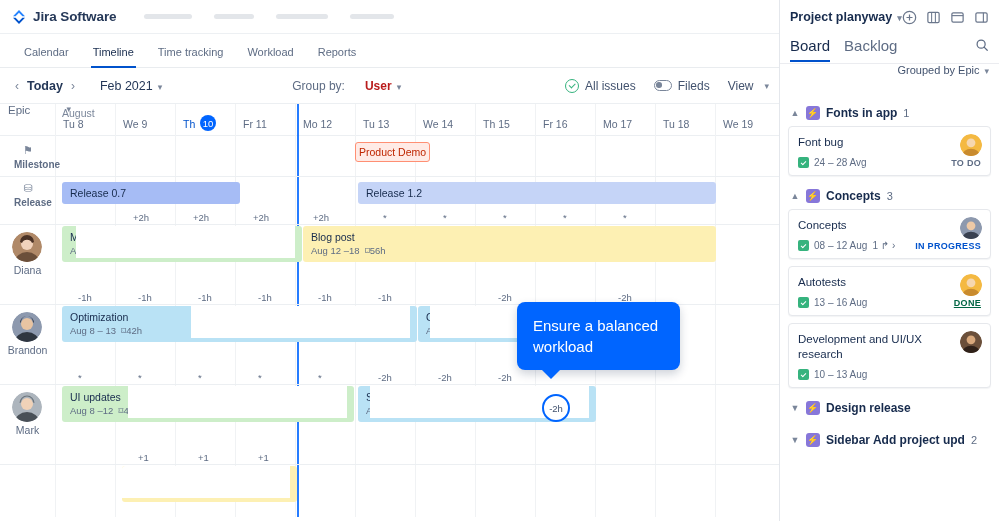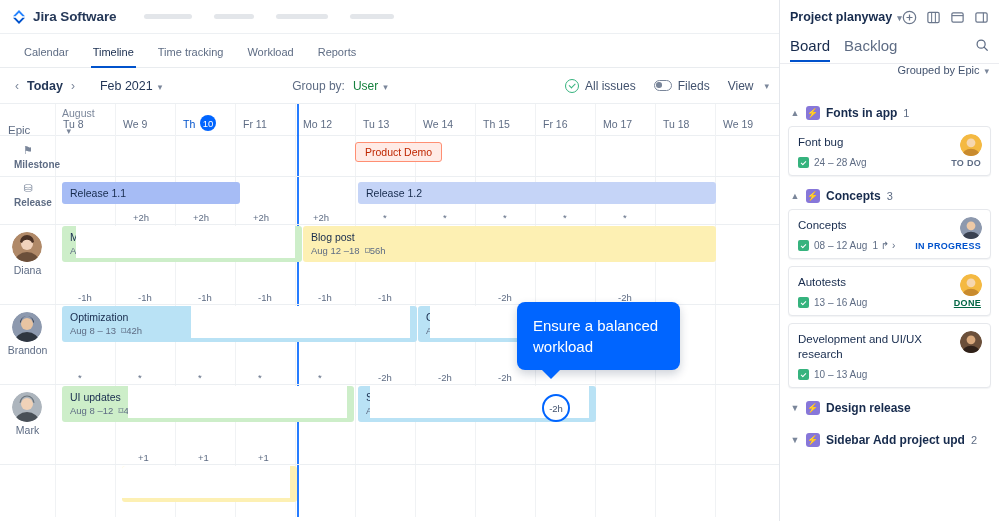--- a/index.html
+++ b/index.html
@@ -27,32 +27,32 @@
   .tab { font-size: 11px; color: #5e6c84; padding: 0 12px 9px 12px; cursor: pointer; position: relative; margin-top: 21px; }
   .tab.active { color: #172b4d; font-weight: normal; }
   .tab.active:after { content:""; position: absolute; left: 10px; right: 10px; bottom: -1px; height: 2px; background: #0052cc; }
 
   .toolbar { height: 36px; display: flex; align-items: center; padding: 0 10px; font-size: 12px; color: #42526e; border-bottom: 1px solid #eceff2; }
   .tb-arrow { color: #7a869a; font-size: 12px; padding: 0 5px; cursor: pointer; }
   .tb-today { font-weight: bold; color: #253858; font-size: 12.5px; padding: 0 3px; }
   .tb-month { margin-left: 20px; font-size: 12.5px; color: #253858; }
   .caret { display:inline-block; margin-left: 5px; color: #7a869a; font-size: 9px; }
   .tb-group { margin-left: 130px; color: #5e6c84; }
-  .tb-group b { color: #15803d; font-weight: normal; margin-left: 8px; }
+  .tb-group b { color: #b91c1c; font-weight: bold; margin-left: 20px; }
   .tb-right { margin-left: auto; display: flex; align-items: center; gap: 18px; }
   .tb-item { display: flex; align-items: center; gap: 6px; color: #42526e; cursor: pointer; }
   .circle-check { width: 14px; height: 14px; border: 1.4px solid #36b37e; border-radius: 50%; position: relative; }
   .circle-check:after { content:""; position:absolute; left:3.4px; top:3.4px; width: 5px; height: 2.5px; border-left: 1.4px solid #36b37e; border-bottom: 1.4px solid #36b37e; transform: rotate(-45deg); }
   .pill { width: 18px; height: 11px; border-radius: 6px; border: 1.4px solid #7a869a; position: relative; }
   .pill:after { content:""; position: absolute; left: 1.5px; top: 1.3px; width: 5.5px; height: 5.5px; border-radius: 50%; background: #7a869a; }
 
   
   .timeline { position: relative; height: 413px; overflow: hidden; }
   .tl-head { height: 32px; position: relative; border-bottom: 1px solid #eceff2; }
-  .epic-col-head { position: absolute; left: 0; top: 0; width: 55px; height: 32px; display:flex; align-items:flex-end; padding-left: 8px; color:#5e6c84; font-size: 11.5px; gap: 31px; }
+  .epic-col-head { position: absolute; left: 0; top: 0; width: 55px; height: 32px; display:flex; align-items:flex-start; padding-left: 8px; color:#5e6c84; font-size: 11.5px; gap: 31px; }
   .month-label { position: absolute; left: 62px; top: 3px; font-size: 10.5px; color: #7a869a; }
   .daycols { position: absolute; left: 55px; top: 0; right: 0; height: 413px; }
   .daycol { position: absolute; top: 0; width: 60px; height: 413px; border-left: 1px solid #f0f2f4; }
   .daycol .dlabel { position: absolute; top: 14px; left: 7px; font-size: 10.5px; color: #5e6c84; white-space: nowrap; }
   .daycol.today .dlabel { color: #0052cc; }
   .today-badge { position: absolute; top: 11px; left: 24px; width: 16px; height: 16px; border-radius: 50%; background: #0065ff; color: #fff; font-size: 9.5px; display:flex; align-items:center; justify-content:center; }
   .today-line { position: absolute; top: 0; width: 2px; height: 413px; background: #0065ff; opacity: .85; }
 
   .rows { position: absolute; left: 0; top: 32px; right: 0; bottom: 0; }
   .rowline { position: absolute; left: 0; right: 0; height: 1px; background: #eceff2; }
@@ -65,21 +65,21 @@
   .avname { position: absolute; left: 0; width: 55px; text-align: center; font-size: 10.5px; color: #5e6c84; }
 
   .bar { position: absolute; height: 22px; border-radius: 3px; font-size: 10.5px; display: flex; align-items: center; padding: 0 8px; overflow: hidden; }
   .bar .ttl { font-size: 10.5px; color: #172b4d; }
   .bar2 { position: absolute; border-radius: 3px; padding: 5px 8px 4px 8px; overflow: hidden; }
   .bar2 .t1 { font-size: 10.5px; color: #172b4d; line-height: 13px; }
   .bar2 .t2 { font-size: 9.5px; color: #5e6c84; line-height: 12px; margin-top: 1px; }
   .bar2 .right { position: absolute; right: 7px; bottom: 4px; font-size: 9.5px; color: #42526e; }
   .marks { position: absolute; font-size: 9.5px; color: #5e6c84; }
 
-  .prod-demo { position: absolute; border: 1px solid #ff8f73; background: #ffebe6; color: #bf2600; border-radius: 3px; font-size: 10.5px; padding: 3px 9px; }
+  .prod-demo { position: absolute; border: 1px solid #ff8f73; background: #ffebe6; color: #bf2600; border-radius: 3px; font-size: 10.5px; padding: 3px 3px; }
 
   .tooltip { position: absolute; background: #0065ff; color: #fff; border-radius: 8px; padding: 13px 16px; font-size: 15px; line-height: 21px; width: 163px; box-shadow: 0 4px 10px rgba(9,30,66,0.2); }
   .tooltip:after { content:""; position:absolute; left: 24px; bottom: -9px; width: 0; height: 0; border-left: 10px solid transparent; border-right: 10px solid transparent; border-top: 10px solid #0065ff; }
   .focus-ring { position: absolute; width: 28px; height: 28px; border-radius: 50%; border: 2px solid #0065ff; display:flex; align-items:center; justify-content:center; font-size: 9.5px; color: #42526e; background: #fff; }
 
   
   .right { width: 219px; height: 521px; background: #fff; display: flex; flex-direction: column; }
   .r-top { height: 34px; display: flex; align-items: center; padding: 0 10px; }
   .r-title { font-size: 12.5px; font-weight: bold; color: #172b4d; }
   .r-icons { margin-left: auto; display: flex; align-items: center; gap: 9px; color: #6b778c; }
@@ -258,21 +258,21 @@
               <circle cx="15" cy="12" r="6" fill="#f0d2b8"></circle>
               <path d="M3 30 a12 10 0 0 1 24 0 z" fill="#495057"></path>
               <path d="M7.5 11 a7.5 7.5 0 0 1 15 0 l-1.5 -0.5 a6 6 0 0 0 -12 0 z" fill="#6c757d"></path>
             </svg>
         </div>
         <div class="avname" style="top:288px">Mark</div>
 
         <div class="prod-demo" style="left:355px; top:6px">Product Demo</div>
 
         <div class="bar" style="left:62px; top:46px; width:178px; background:#a6bcf5;">
-          <span class="ttl">Release 1.1</span>
+          <span class="ttl">Release 0.7</span>
         </div>
         <div class="bar" style="left:358px; top:46px; width:358px; background:#c5d4f7;">
           <span class="ttl">Release 1.2</span>
         </div>
 
         <div class="marks" style="left:133px; top:76px">+2h</div>
         <div class="marks" style="left:193px; top:76px">+2h</div>
         <div class="marks" style="left:253px; top:76px">+2h</div>
         <div class="marks" style="left:313px; top:76px">+2h</div>
         <div class="marks" style="left:383px; top:76px">*</div>

